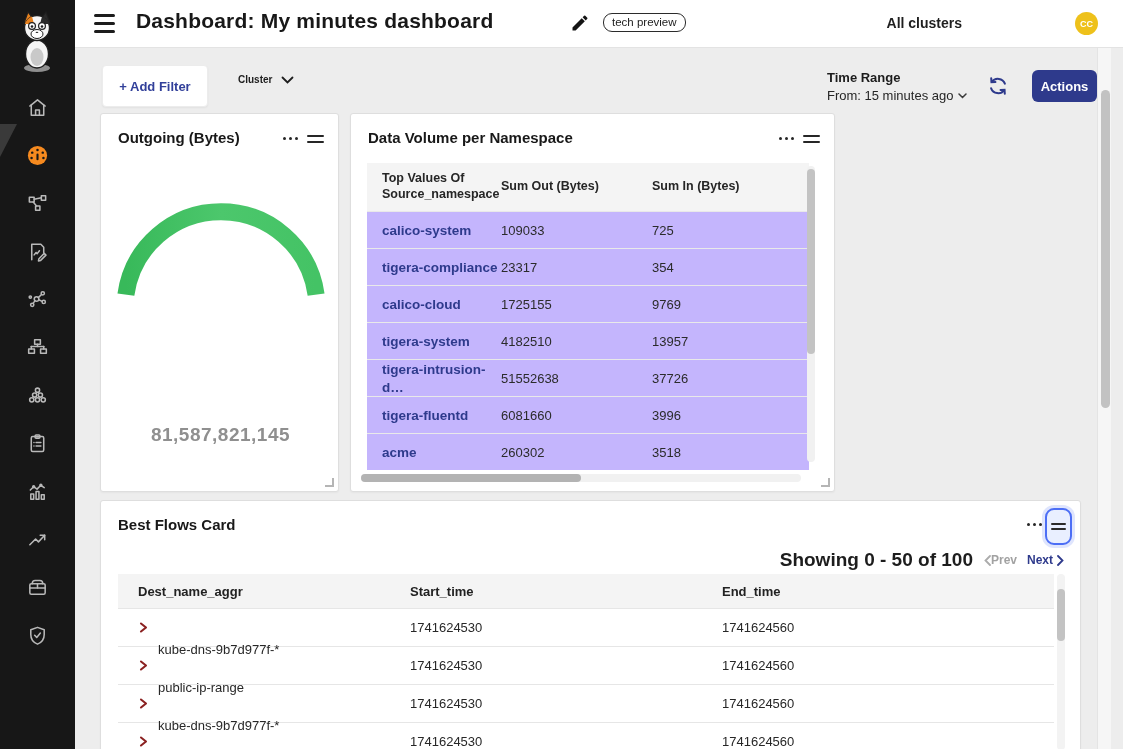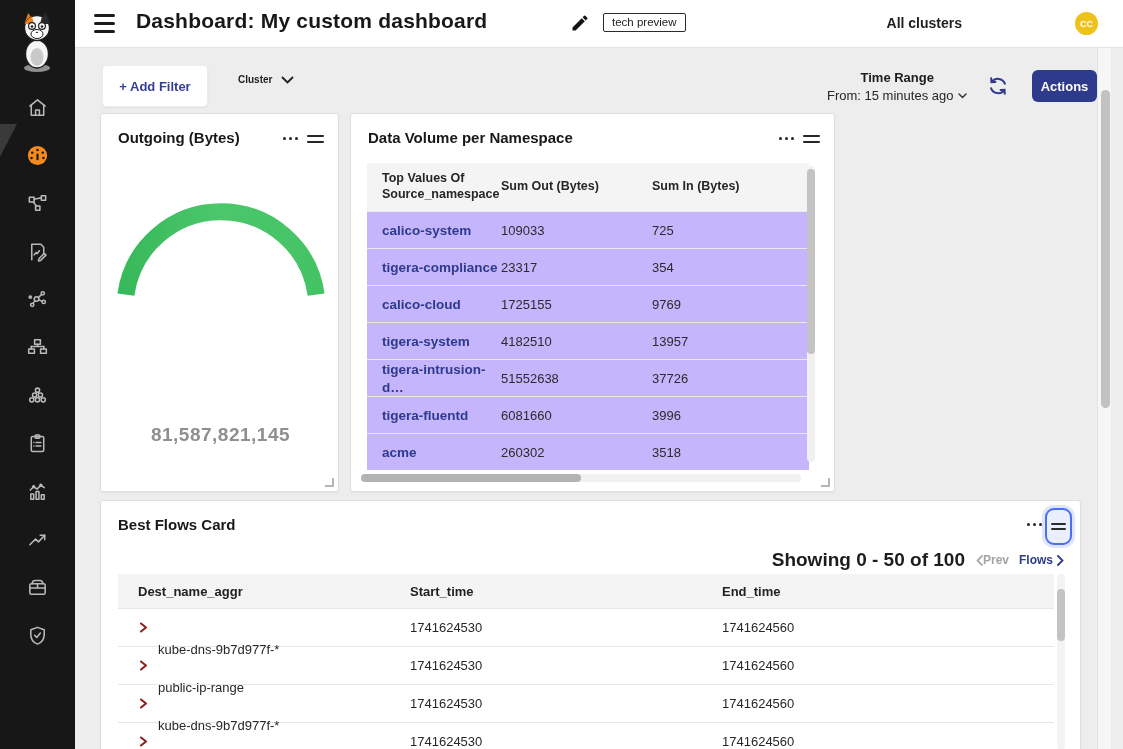--- a/index.html
+++ b/index.html
@@ -13,30 +13,30 @@
   .nav-icon { position:absolute; left:0; width:75px; height:24px; display:flex; justify-content:center; align-items:center; cursor:pointer; }
   .nav-icon svg { width:23px; height:23px; stroke:#b9b9b9; fill:none; stroke-width:1.6; stroke-linecap:round; stroke-linejoin:round; }
   .nav-notch { position:absolute; left:0; top:124px; width:17px; height:33px; background:#3a3a3a; clip-path:polygon(0 0,100% 0,0 100%); }
 
   
   .topbar { position:absolute; left:75px; top:0; width:1048px; height:48px; background:#ffffff; border-bottom:1px solid #e3e3e3; z-index:4; }
   .hamburger { position:absolute; left:19px; top:14px; width:21px; height:19px; display:flex; flex-direction:column; justify-content:space-between; cursor:pointer; }
   .hamburger span { display:block; height:2.6px; background:#1c1c1c; border-radius:2px; }
   .page-title { position:absolute; left:61px; top:9px; font-size:21px; font-weight:700; color:#181818; letter-spacing:.2px; }
   .edit-pencil { position:absolute; left:495px; top:13px; width:20px; height:20px; cursor:pointer; }
-  .badge { position:absolute; left:528px; top:13px; border:1.4px solid #2b2b2b; border-radius:2px; padding:2px 8px 3px; font-size:11.5px; color:#1d1d1d; background:#fff; }
+  .badge { position:absolute; left:528px; top:13px; border:1.4px solid #2b2b2b; border-radius:9px; padding:2px 8px 3px; font-size:11.5px; color:#1d1d1d; background:#fff; }
   .all-clusters { position:absolute; right:161px; top:15px; font-size:14px; font-weight:600; color:#1f1f1f; cursor:pointer; }
   .avatar { position:absolute; right:25px; top:12px; width:23px; height:23px; border-radius:50%; background:#eec11b; color:#ffffff; font-size:9px; font-weight:700; display:flex; align-items:center; justify-content:center; cursor:pointer; }
 
   
   .btn-add-filter { position:absolute; left:102px; top:65px; width:106px; height:42px; background:#ffffff; border:1px solid #ececec; border-radius:4px; color:#32409a; font-size:13px; font-weight:600; cursor:pointer; box-shadow:0 1px 2px rgba(0,0,0,.05); }
   .cluster-dd { position:absolute; left:238px; top:74px; display:flex; align-items:center; gap:9px; cursor:pointer; }
   .cluster-dd .lbl { font-size:10px; font-weight:600; color:#1e1e1e; }
   .time-range { position:absolute; left:827px; top:70px; cursor:pointer; }
-  .time-range .tr-label { font-size:13px; font-weight:700; color:#1c1c1c;text-align:center; }
+  .time-range .tr-label { font-size:13px; font-weight:700; color:#1c1c1c; }
   .time-range .tr-value { font-size:13px; color:#262626; margin-top:3px; display:flex; align-items:center; gap:5px; }
   .refresh-btn { position:absolute; left:987px; top:75px; width:22px; height:22px; cursor:pointer; }
   .btn-actions { position:absolute; left:1032px; top:70px; width:65px; height:32px; background:#2e3a8c; border:none; border-radius:6px; color:#ffffff; font-size:13px; font-weight:600; cursor:pointer; }
 
   
   .card { position:absolute; background:#ffffff; border:1px solid #dedede; border-radius:3px; box-shadow:0 1px 2px rgba(0,0,0,.04); }
   .card-title { position:absolute; left:17px; top:15px; font-size:15px; font-weight:700; color:#181818; }
   .dots { display:flex; gap:2.5px; cursor:pointer; }
   .dots i { width:3.4px; height:3.4px; border-radius:50%; background:#262626; }
   .handle { display:flex; flex-direction:column; gap:3.5px; cursor:grab; }
@@ -226,21 +226,21 @@
         </svg>
     </div>
   </div>
 
   <div class="topbar">
     <div class="hamburger">
         <span></span>
         <span></span>
         <span></span>
       </div>
-    <div class="page-title">Dashboard: My custom dashboard</div>
+    <div class="page-title">Dashboard: My minutes dashboard</div>
     <div class="edit-pencil">
       <svg viewBox="0 0 24 24" width="20" height="20">
           <path fill="#141414" d="M3 17.25V21h3.75L17.81 9.94l-3.75-3.75L3 17.25zM20.71 7.04a1 1 0 0 0 0-1.41l-2.34-2.34a1 1 0 0 0-1.41 0l-1.83 1.83 3.75 3.75 1.83-1.83z"></path>
         </svg>
     </div>
     <div class="badge">tech preview</div>
     <div class="all-clusters">All clusters</div>
     <div class="avatar">CC</div>
   </div>
 
@@ -372,21 +372,21 @@
 
     <div class="bf-pager">
       <span class="bf-showing">Showing 0 - 50 of 100</span>
       <span class="bf-prev">
         <svg width="7" height="11" viewBox="0 0 7 11">
             <path d="M6 1 L1.5 5.5 L6 10" fill="none" stroke="#ababab" stroke-width="1.8" stroke-linecap="round"></path>
           </svg>
         <span>Prev</span>
       </span>
       <span class="bf-next">
-        <span>Flows</span>
+        <span>Next</span>
         <svg width="7" height="11" viewBox="0 0 7 11">
             <path d="M1 1 L5.5 5.5 L1 10" fill="none" stroke="#2e3a8c" stroke-width="1.8" stroke-linecap="round"></path>
           </svg>
       </span>
     </div>
 
     <div class="bf-table">
       <div class="bf-head">
         <div class="bf-c1 hc">Dest_name_aggr</div>
         <div class="bf-c2 hc">Start_time</div>

